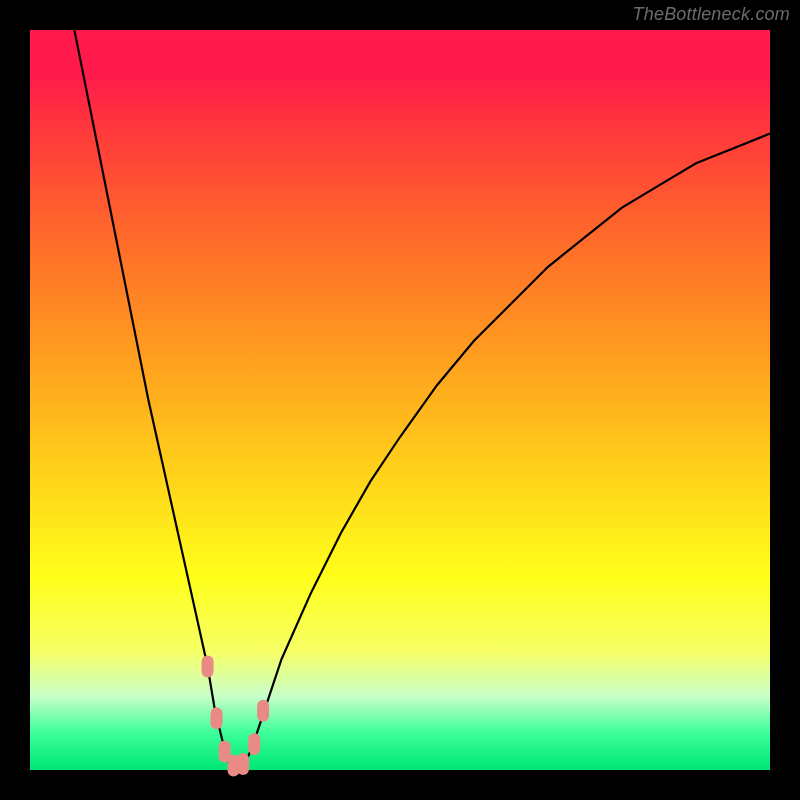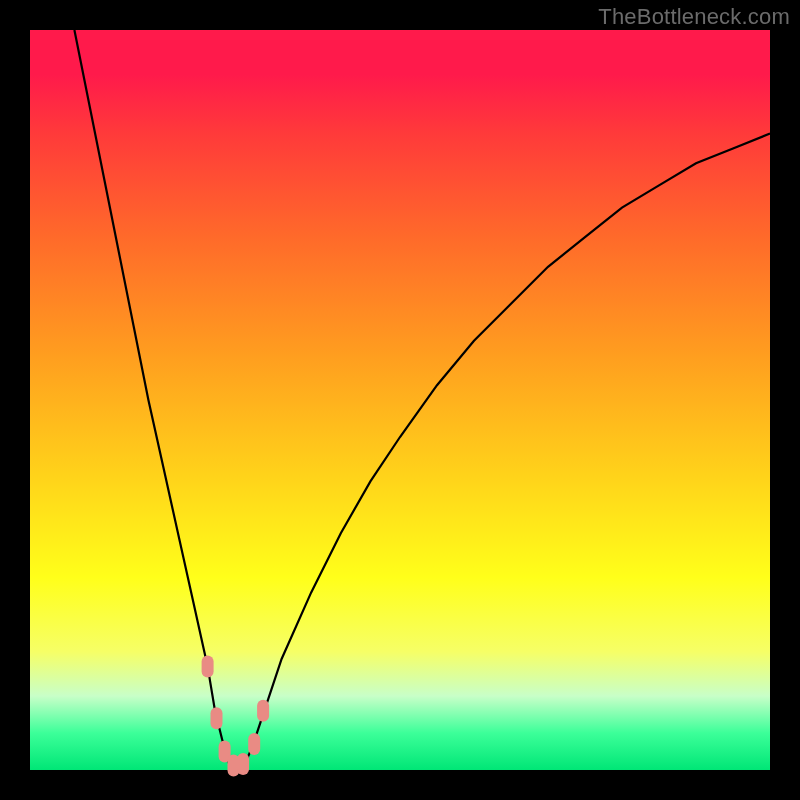--- a/index.html
+++ b/index.html
@@ -33,24 +33,25 @@
       #c8ffc8 90%,
       #3cff99 95%,
       #00e676 100%
     );
   }
   .watermark {
     position: absolute;
     top: 4px;
     right: 10px;
     color: #6b6b6b;
-    font-size: 22px;
+    font-size: 18px;
     letter-spacing: 0.2px;
     font-weight: 400;
     user-select: none;
+    font-style: italic;
   }
   svg.curve {
     position: absolute;
     left: 0;
     top: 0;
   }
   .marker {
     fill: #e98b84;
     stroke: none;
   }

